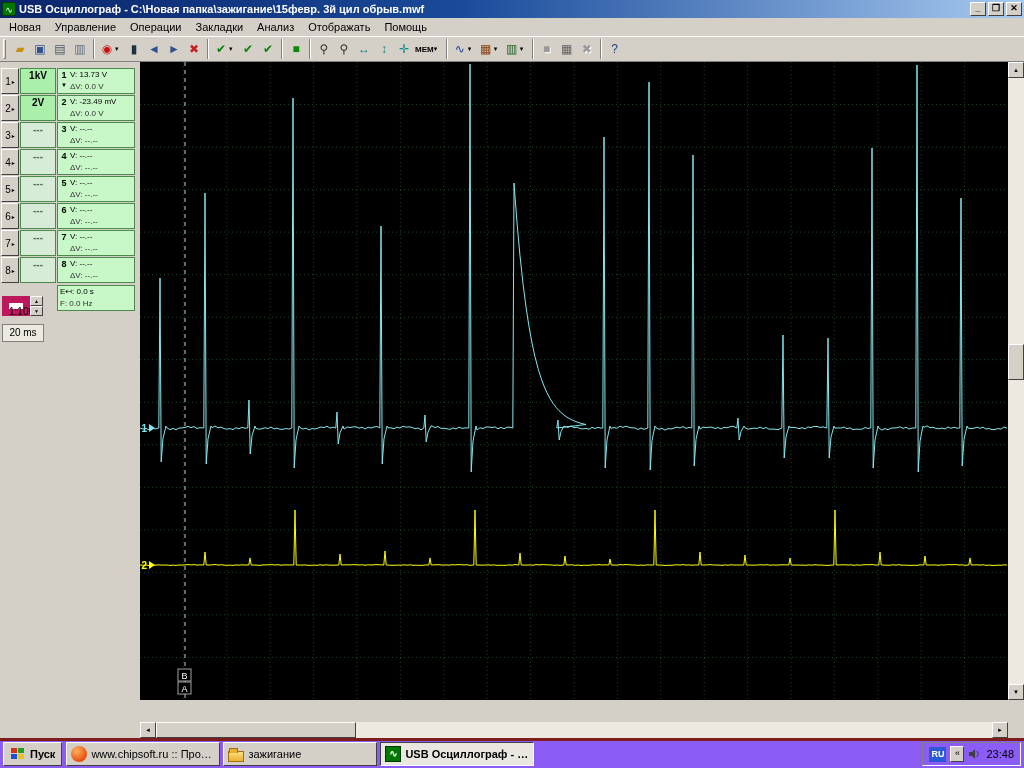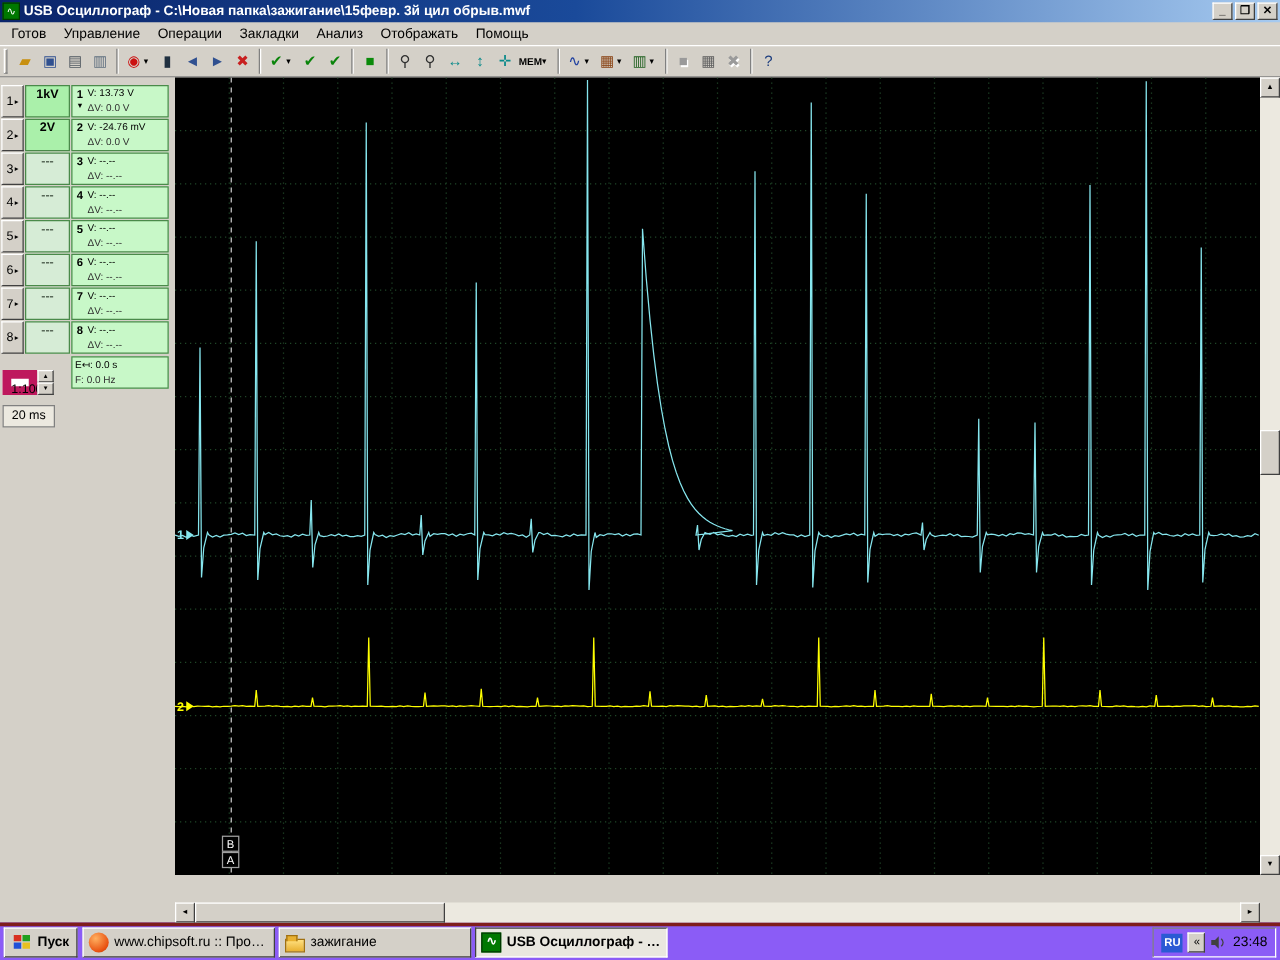--- a/index.html
+++ b/index.html
@@ -134,21 +134,21 @@
     <span class="ticon app-icon" data-icon="scope"></span>
     <span class="title-text">USB Осциллограф - C:\Новая папка\зажигание\15февр. 3й цил обрыв.mwf</span>
     <span class="tb-btns">
       <span class="wbtn">_</span>
       <span class="wbtn">❐</span>
       <span class="wbtn">✕</span>
     </span>
   </div>
 
   <div class="menubar" id="menubar">
-      <span class="menu-item">Готов</span>
+      <span class="menu-item">Новая</span>
       <span class="menu-item">Управление</span>
       <span class="menu-item">Операции</span>
       <span class="menu-item">Закладки</span>
       <span class="menu-item">Анализ</span>
       <span class="menu-item">Отображать</span>
       <span class="menu-item">Помощь</span>
     </div>
 
   <div class="toolbar" id="toolbar">
       <span class="tgrip"></span>
@@ -341,21 +341,21 @@
               <div>V: 13.73 V</div>
               <div class="l2">ΔV: 0.0 V</div>
             </div>
           </div>
           <div class="meas-box">
             <div class="meas-left">
               <div class="meas-num">2</div>
               <div class="meas-mark"></div>
             </div>
             <div class="meas-lines">
-              <div>V: -24.76 mV</div>
+              <div>V: -23.49 mV</div>
               <div class="l2">ΔV: 0.0 V</div>
             </div>
           </div>
           <div class="meas-box">
             <div class="meas-left">
               <div class="meas-num">3</div>
               <div class="meas-mark"></div>
             </div>
             <div class="meas-lines">
               <div>V: --.--</div>

